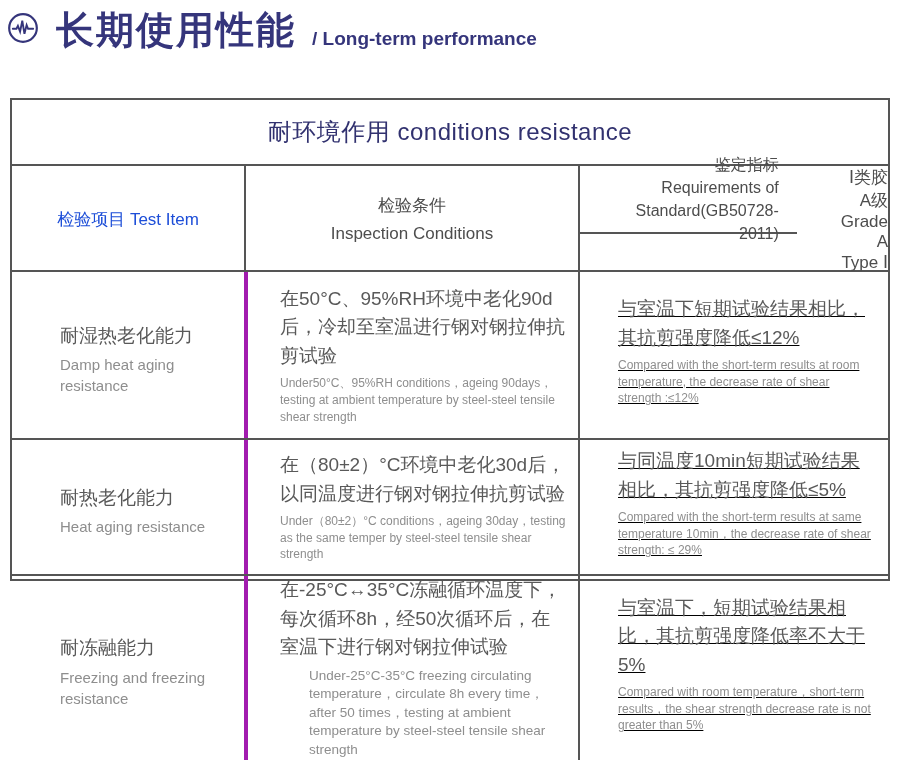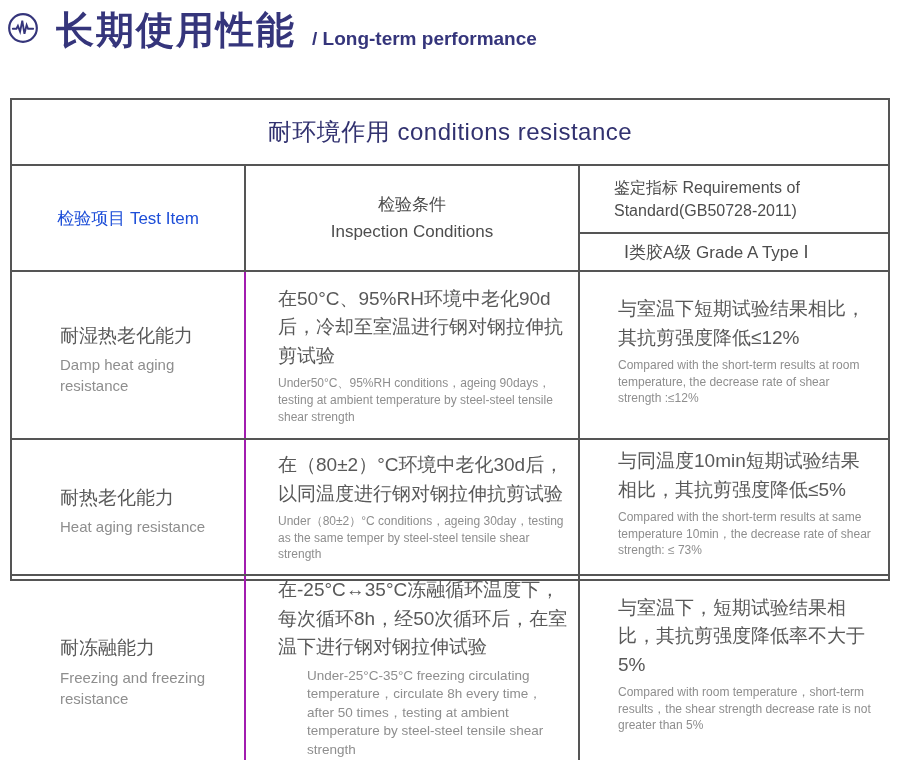--- a/index.html
+++ b/index.html
@@ -38,43 +38,43 @@
   }
   .h-item{
     display:flex;align-items:center;justify-content:center;
     font-size:17px;color:#1d4ed8;
   }
   .h-cond{
     border-left:2px solid #555555;
     display:flex;flex-direction:column;align-items:center;justify-content:center;
     font-size:17px;color:#4d4d4d;line-height:1.6;text-align:center;
   }
-  .h-req{border-left:2px solid #555555;display:flex;flex-direction:column;box-sizing:border-box;}
+  .h-req{border-left:2px solid #555555;display:flex;flex-direction:row;box-sizing:border-box;text-align:right;}
   .h-req-top{
     height:68px;box-sizing:border-box;border-bottom:2px solid #555555;
     display:flex;align-items:center;
     padding:0 18px 0 34px;
     font-size:16px;color:#4d4d4d;line-height:1.45;
   }
   .h-req-bottom{
     flex:1;display:flex;align-items:center;
     padding-left:44px;
     font-size:17px;color:#4d4d4d;
   }
   .trow{
     box-sizing:border-box;border-top:2px solid #555555;
     display:grid;grid-template-columns:232px 334px 1fr;
   }
   .row-0{height:168px;}
   .row-1{height:136px;}
   .row-2{height:172px;}
   .cell{display:flex;flex-direction:column;justify-content:center;box-sizing:border-box;}
   .c-item{padding:0 14px 0 48px;}
-  .c-cond{border-left:2px solid #a21caf;padding:0 10px 0 32px;}
-  .c-req{border-left:2px solid #555555;padding:0 14px 8px 38px;}
+  .c-cond{border-left:4px solid #a21caf;padding:0 10px 0 32px;}
+  .c-req{border-left:2px solid #555555;padding:0 14px 8px 38px;text-decoration:underline;}
   .cn{font-size:19px;color:#595959;line-height:1.5;}
   .en{font-size:12px;color:#8e8e8e;line-height:1.38;margin-top:5px;}
   .c-item .cn{margin-bottom:2px;margin-top:8px;}
   .c-item .en{font-size:15px;margin-top:3px;}
   .row-2 .c-cond .en{font-size:13.5px;margin-left:29px;}
 </style>
 </head>
 <body>
 
 <div class="page-header">
@@ -121,21 +121,21 @@
     <div class="cell c-item">
       <div class="cn">耐热老化能力</div>
       <div class="en">Heat aging resistance</div>
     </div>
     <div class="cell c-cond">
       <div class="cn">在（80±2）°C环境中老化30d后，以同温度进行钢对钢拉伸抗剪试验</div>
       <div class="en">Under（80±2）°C conditions，ageing 30day，testing as the same temper by steel-steel tensile shear strength</div>
     </div>
     <div class="cell c-req">
       <div class="cn">与同温度10min短期试验结果相比，其抗剪强度降低≤5%</div>
-      <div class="en">Compared with the short-term results at same temperature 10min，the decrease rate of shear strength: ≤ 73%</div>
+      <div class="en">Compared with the short-term results at same temperature 10min，the decrease rate of shear strength: ≤ 29%</div>
     </div>
   </div>
 
   <div class="trow row-2">
     <div class="cell c-item">
       <div class="cn">耐冻融能力</div>
       <div class="en">Freezing and freezing resistance</div>
     </div>
     <div class="cell c-cond">
       <div class="cn">在-25°C↔35°C冻融循环温度下，每次循环8h，经50次循环后，在室温下进行钢对钢拉伸试验</div>

